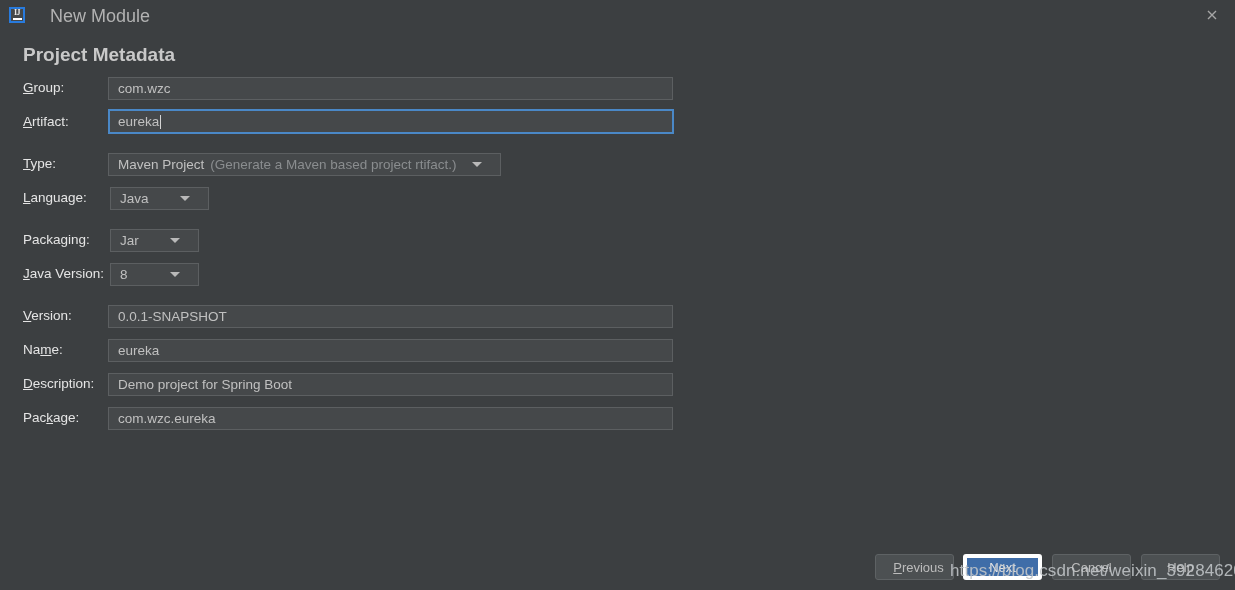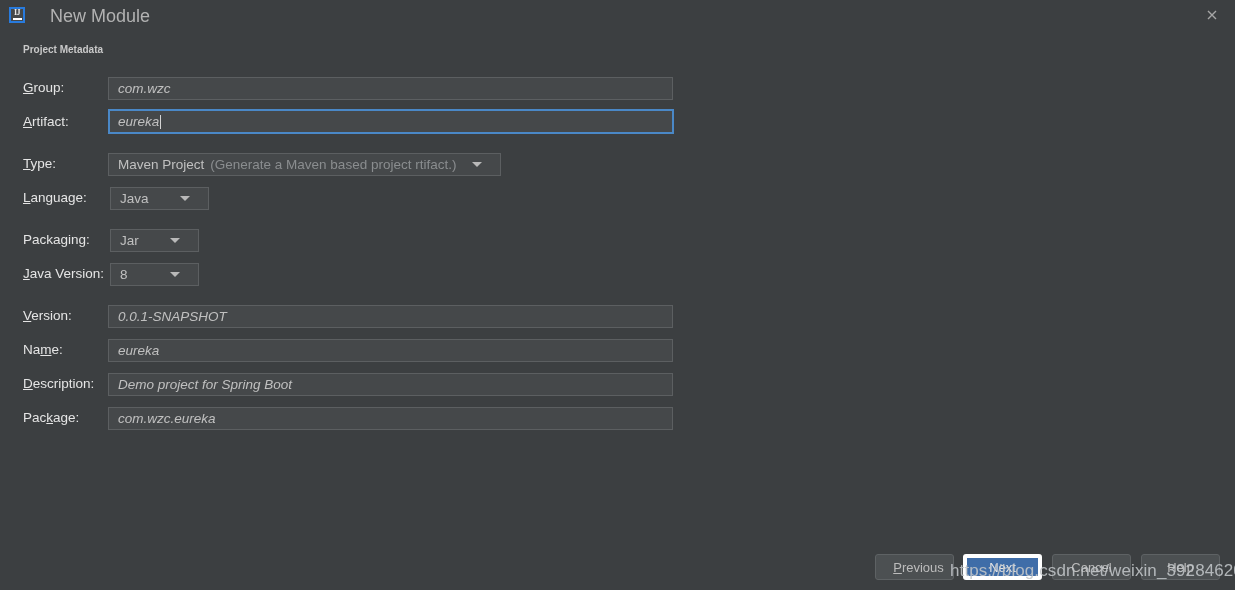--- a/index.html
+++ b/index.html
@@ -66,21 +66,21 @@
     width: 18px; height: 18px;
     cursor: pointer;
     color: #a6a6a6;
   }
   #close-button svg { display: block; }
 
   
   #section-heading {
     position: absolute;
     left: 23px; top: 44px;
-    font-size: 10px;
+    font-size: 19px;
     font-weight: bold;
     color: #c9c9c9;
     white-space: nowrap;
   }
 
   
   .form-label {
     position: absolute;
     font-size: 13.5px;
     color: #e5e5e5;
@@ -96,21 +96,20 @@
     border: 1px solid #5c5f61;
     color: #c0c0c0;
     font-size: 13.5px;
     font-family: "Liberation Sans", sans-serif;
     padding: 0 0 0 9px;
     display: flex;
     align-items: center;
     height: 23px;
     white-space: nowrap;
     overflow: hidden;
-    font-style: italic;
   }
   .text-field.focused {
     border: 2px solid #4a88c7;
     background: #45484a;
   }
   .caret {
     display: inline-block;
     width: 1px;
     height: 14px;
     background: #d4d4d4;

